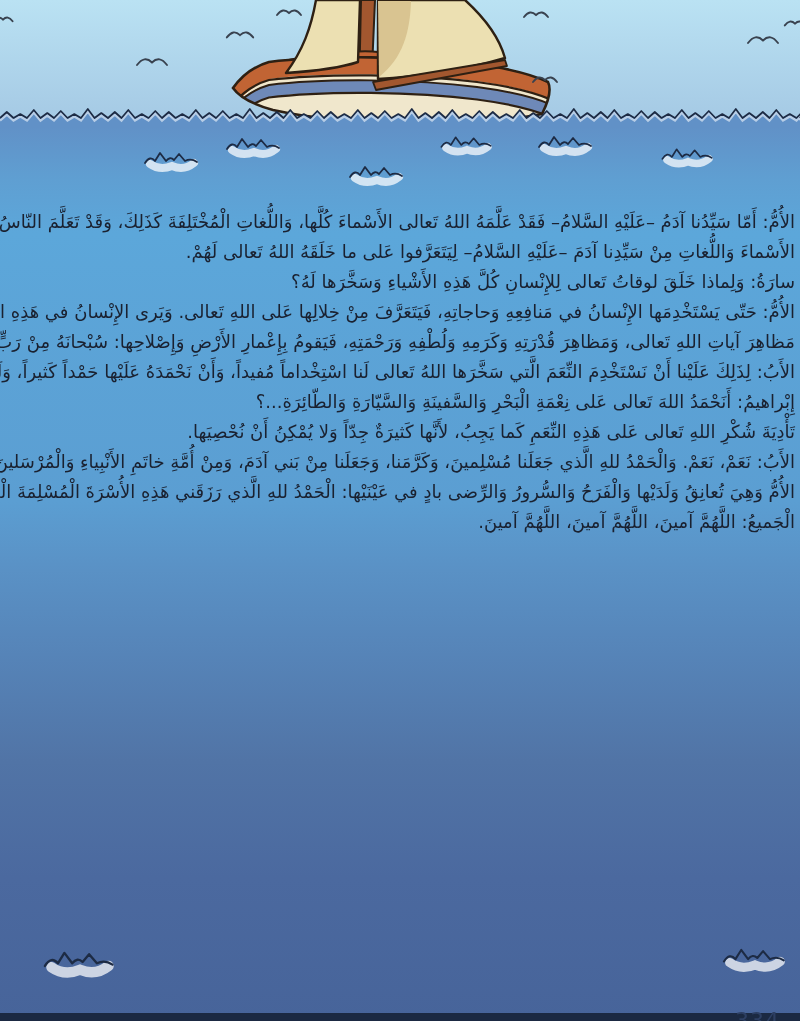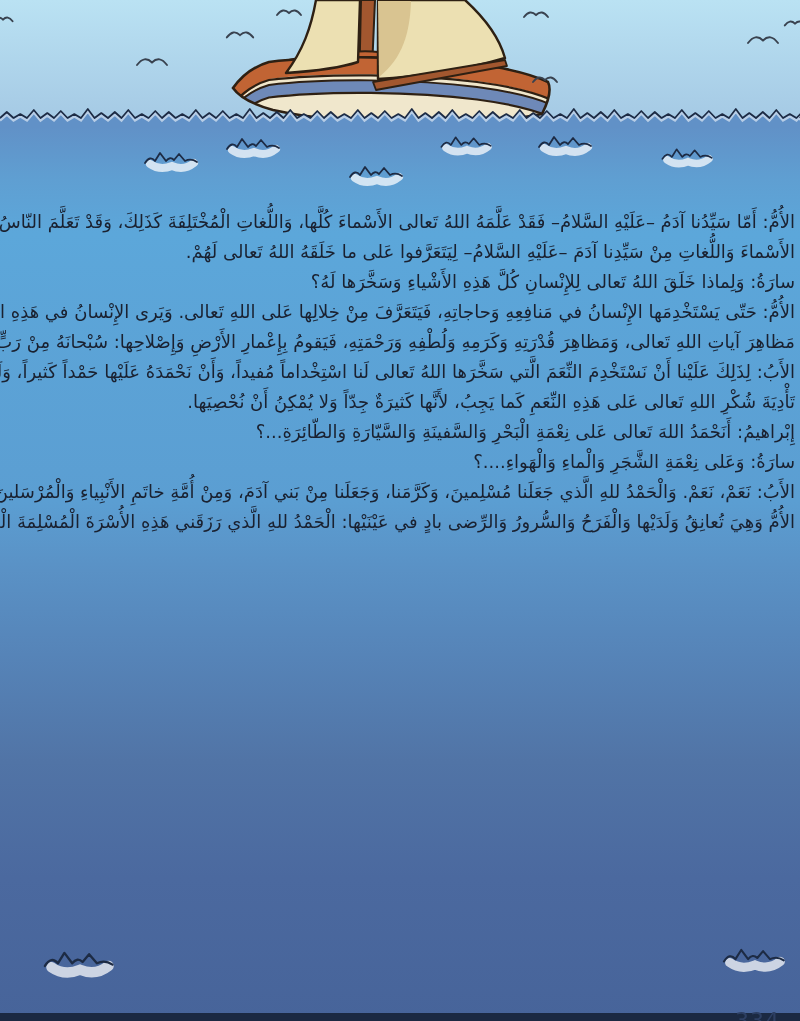--- a/index.html
+++ b/index.html
@@ -119,26 +119,26 @@
         <path d="M5,14 Q15,21 27,16 Q39,21 49,13" fill="none" stroke="#ffffff" stroke-width="8" opacity="0.72" stroke-linecap="round"></path>
         <path d="M0,13 Q5,5 10,11 L15,3 L21,11 Q25,6 29,10 L34,4 L40,11 Q46,8 52,12" fill="none" stroke="#1d2b44" stroke-width="1.8" stroke-linejoin="round" stroke-linecap="round"></path>
       </g>
     </svg>
 
   <div class="bottom-strip" style="background: rgb(27, 41, 66);"></div>
 
   <div class="dialogue">
       <div class="line">الأُمُّ: أَمّا سَيِّدُنا آدَمُ –عَلَيْهِ السَّلامُ– فَقَدْ عَلَّمَهُ اللهُ تَعالى الأَسْماءَ كُلَّها، وَاللُّغاتِ الْمُخْتَلِفَةَ كَذَلِكَ، وَقَدْ تَعَلَّمَ النّاسُ بِدَوْرِهِمْ هَذِهِ</div>
       <div class="line last">الأَسْماءَ وَاللُّغاتِ مِنْ سَيِّدِنا آدَمَ –عَلَيْهِ السَّلامُ– لِيَتَعَرَّفوا عَلى ما خَلَقَهُ اللهُ تَعالى لَهُمْ.</div>
-      <div class="line last">سارَةُ: وَلِماذا خَلَقَ اللهُ تَعالى لِلإِنْسانِ كُلَّ هَذِهِ الأَشْياءِ وَسَخَّرَها لَهُ؟</div>
+      <div class="line last">سارَةُ: وَلِماذا خَلَقَ لوقاتُ تَعالى لِلإِنْسانِ كُلَّ هَذِهِ الأَشْياءِ وَسَخَّرَها لَهُ؟</div>
       <div class="line">الأُمُّ: حَتّى يَسْتَخْدِمَها الإِنْسانُ في مَنافِعِهِ وَحاجاتِهِ، فَيَتَعَرَّفَ مِنْ خِلالِها عَلى اللهِ تَعالى. وَيَرى الإِنْسانُ في هَذِهِ الْمَخْلوقاتِ</div>
       <div class="line">مَظاهِرَ آياتِ اللهِ تَعالى، وَمَظاهِرَ قُدْرَتِهِ وَكَرَمِهِ وَلُطْفِهِ وَرَحْمَتِهِ، فَيَقومُ بِإِعْمارِ الأَرْضِ وَإِصْلاحِها: سُبْحانَهُ مِنْ رَبٍّ كَريمٍ</div>
       <div class="line">الأَبُ: لِذَلِكَ عَلَيْنا أَنْ نَسْتَخْدِمَ النِّعَمَ الَّتي سَخَّرَها اللهُ تَعالى لَنا اسْتِخْداماً مُفيداً، وَأَنْ نَحْمَدَهُ عَلَيْها حَمْداً كَثيراً، وَلَنْ نَسْتَطيعَ</div>
+      <div class="line last">إِبْراهيمُ: أَنَحْمَدُ اللهَ تَعالى عَلى نِعْمَةِ الْبَحْرِ وَالسَّفينَةِ وَالسَّيّارَةِ وَالطّائِرَةِ...؟</div>
       <div class="line last">تَأْدِيَةَ شُكْرِ اللهِ تَعالى عَلى هَذِهِ النِّعَمِ كَما يَجِبُ، لأَنَّها كَثيرَةٌ جِدّاً وَلا يُمْكِنُ أَنْ نُحْصِيَها.</div>
-      <div class="line last">إِبْراهيمُ: أَنَحْمَدُ اللهَ تَعالى عَلى نِعْمَةِ الْبَحْرِ وَالسَّفينَةِ وَالسَّيّارَةِ وَالطّائِرَةِ...؟</div>
-      <div class="line last">سارَةُ: وَعَلى نِعْمَةِ الشَّجَرِ وَالْماءِ وَالْهَواءِ....؟</div>
       <div class="line">الأَبُ: نَعَمْ، نَعَمْ. وَالْحَمْدُ للهِ الَّذي جَعَلَنا مُسْلِمينَ، وَكَرَّمَنا، وَجَعَلَنا مِنْ بَني آدَمَ، وَمِنْ أُمَّةِ خاتَمِ الأَنْبِياءِ وَالْمُرْسَلينَ –صَلّى اللهُ</div>
       <div class="line">الأُمُّ وَهِيَ تُعانِقُ وَلَدَيْها وَالْفَرَحُ وَالسُّرورُ وَالرِّضى بادٍ في عَيْنَيْها: الْحَمْدُ للهِ الَّذي رَزَقَني هَذِهِ الأُسْرَةَ الْمُسْلِمَةَ الْمُؤْمِنَةَ.. اللَّهُمَّ</div>
+      <div class="line last">الْجَميعُ: اللَّهُمَّ آمينَ، اللَّهُمَّ آمينَ، اللَّهُمَّ آمينَ.</div>
     </div>
 
   <div class="page-number">334</div>
 
 </div>
 
 </body></html>

